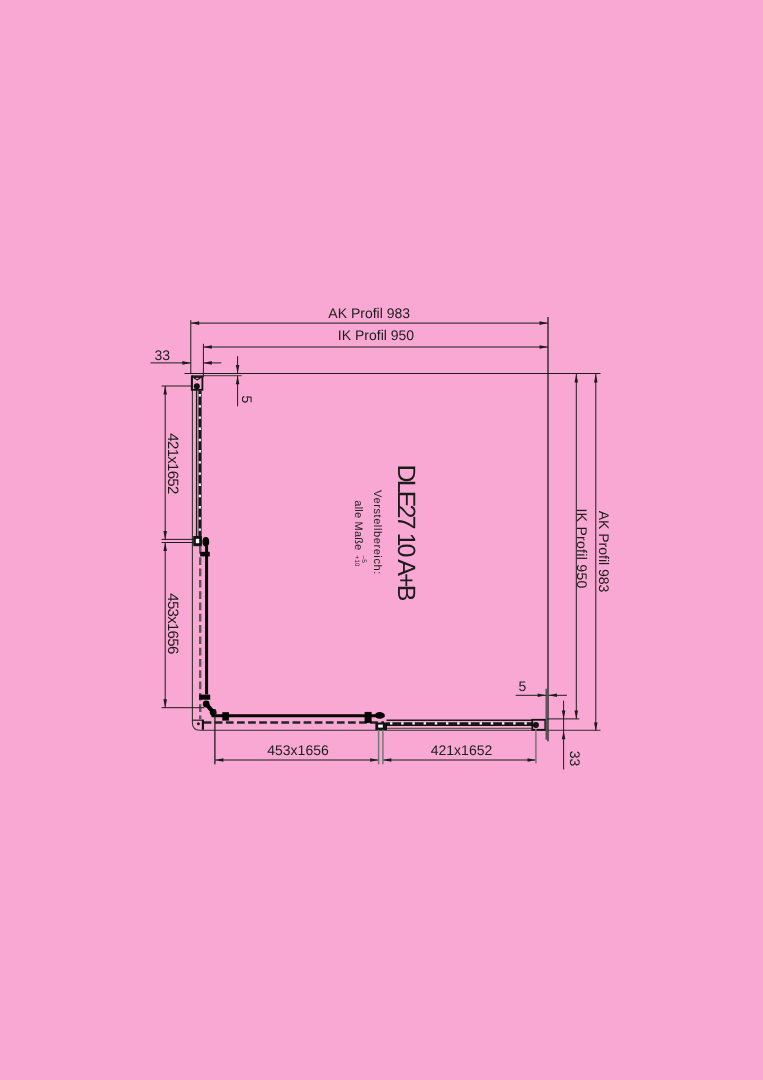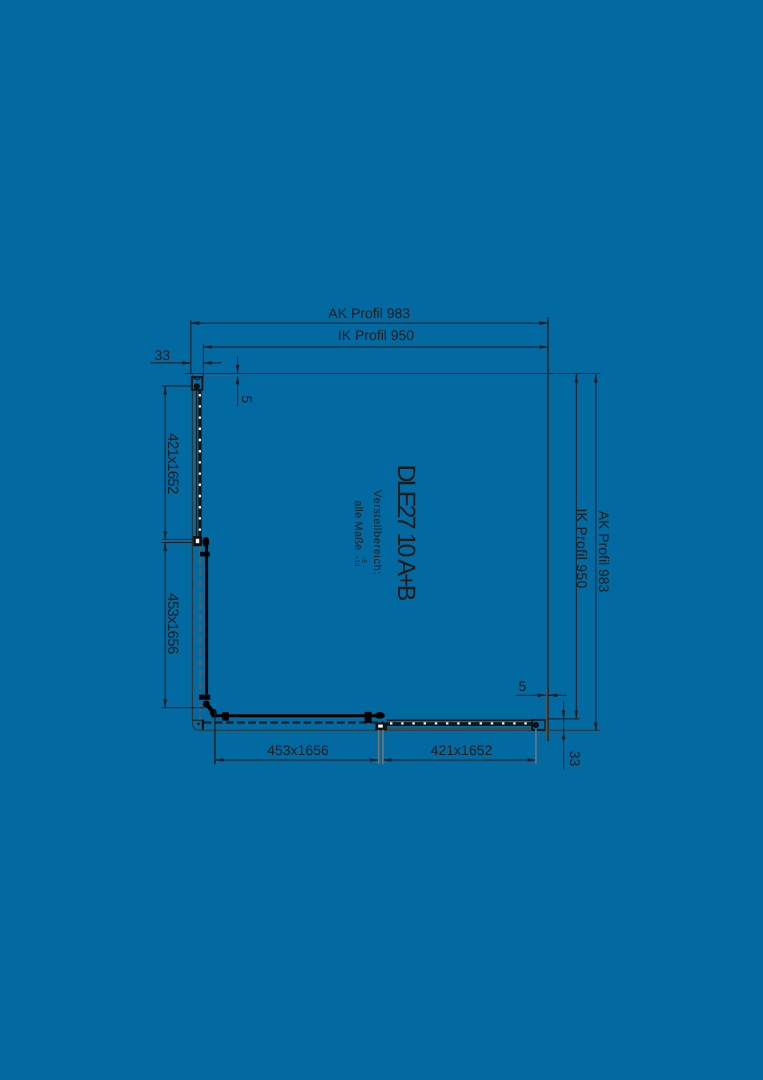--- a/index.html
+++ b/index.html
@@ -1,16 +1,16 @@
 <!DOCTYPE html>
 <html><head>
 <meta charset="utf-8">
 <style>
   html,body{margin:0;padding:0;background:#ffffff;}
-  .page{width:763px;height:1080px;position:relative;background:#0369a1;overflow:hidden;}
+  .page{width:763px;height:1080px;position:relative;background:#f9a8d4;overflow:hidden;}
   svg{position:absolute;left:0;top:0;}
   text{font-family:"Liberation Sans",sans-serif;fill:#1c1c1c;text-rendering:geometricPrecision;-webkit-font-smoothing:antialiased;}
 </style>
 </head>
 <body>
 <div class="page">
 <svg width="763" height="1080" viewBox="0 0 763 1080">
   <g stroke="#1c1c1c" fill="none" stroke-width="1.2">
 
     <line x1="184.5" y1="373.5" x2="600.5" y2="373.5"></line>

